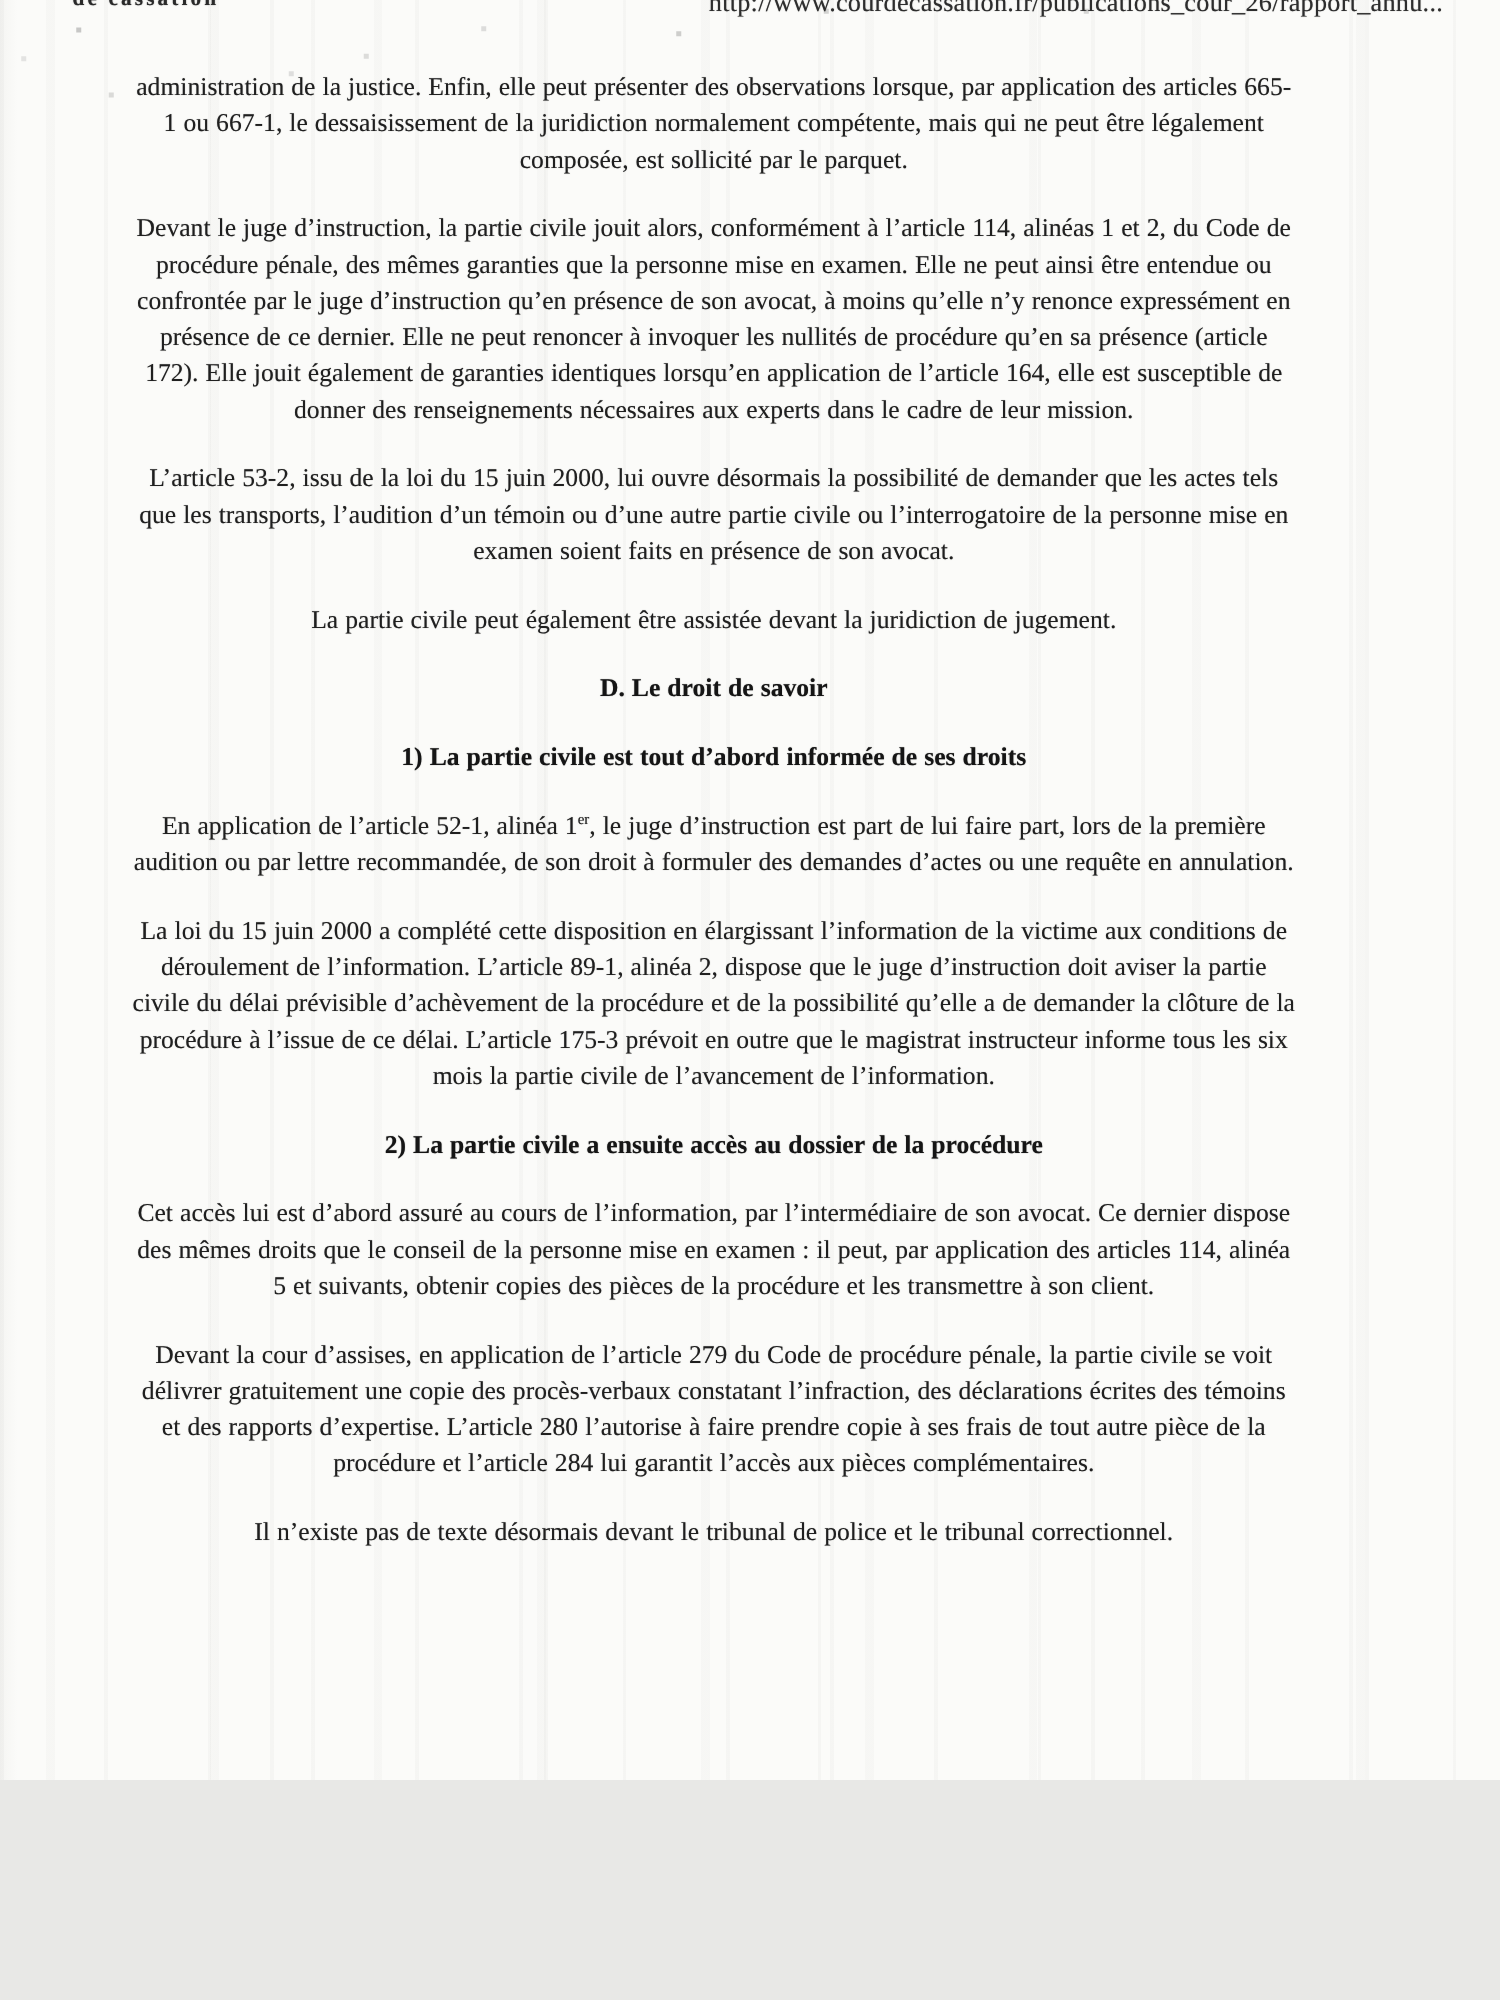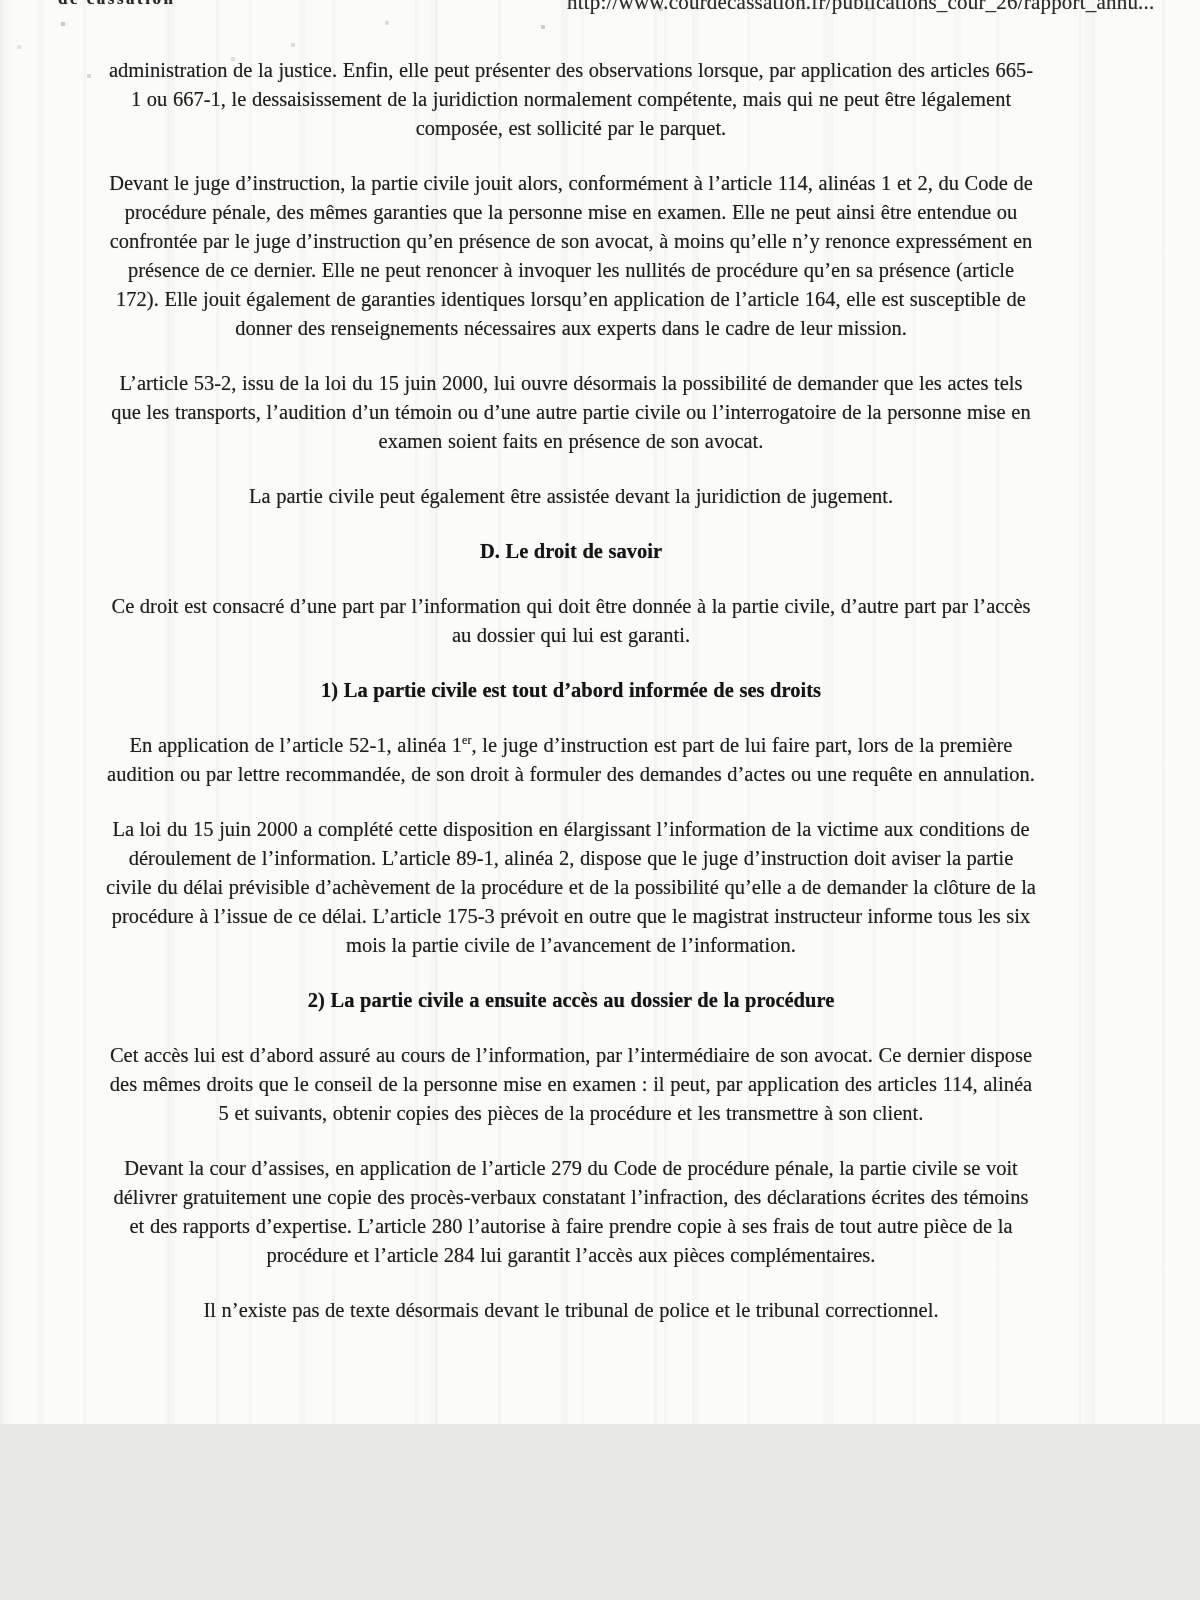--- a/index.html
+++ b/index.html
@@ -142,21 +142,20 @@
 
 
     <p>Devant le juge d’instruction, la partie civile jouit alors, conformément à l’article 114, alinéas 1 et 2, du Code de procédure pénale, des mêmes garanties que la personne mise en examen. Elle ne peut ainsi être entendue ou confrontée par le juge d’instruction qu’en présence de son avocat, à moins qu’elle n’y renonce expressément en présence de ce dernier. Elle ne peut renoncer à invoquer les nullités de procédure qu’en sa présence (article 172). Elle jouit également de garanties identiques lorsqu’en application de l’article 164, elle est susceptible de donner des renseignements nécessaires aux experts dans le cadre de leur mission.</p>
 
     <p>L’article 53-2, issu de la loi du 15 juin 2000, lui ouvre désormais la possibilité de demander que les actes tels que les transports, l’audition d’un témoin ou d’une autre partie civile ou l’interrogatoire de la personne mise en examen soient faits en présence de son avocat.</p>
 
     <p>La partie civile peut également être assistée devant la juridiction de jugement.</p>
 
     <h3>D. Le droit de savoir</h3>
 
-    <p>Ce droit est consacré d’une part par l’information qui doit être donnée à la partie civile, d’autre part par l’accès au dossier qui lui est garanti.</p>
 
     <h3>1) La partie civile est tout d’abord informée de ses droits</h3>
 
     <p><span>En application de l’article 52-1, alinéa 1</span><sup>er</sup><span>, le juge d’instruction est part de lui faire part, lors de la première audition ou par lettre recommandée, de son droit à formuler des demandes d’actes ou une requête en annulation.</span></p>
 
     <p>La loi du 15 juin 2000 a complété cette disposition en élargissant l’information de la victime aux conditions de déroulement de l’information. L’article 89-1, alinéa 2, dispose que le juge d’instruction doit aviser la partie civile du délai prévisible d’achèvement de la procédure et de la possibilité qu’elle a de demander la clôture de la procédure à l’issue de ce délai. L’article 175-3 prévoit en outre que le magistrat instructeur informe tous les six mois la partie civile de l’avancement de l’information.</p>
 
     <h3>2) La partie civile a ensuite accès au dossier de la procédure</h3>
 
     <p>Cet accès lui est d’abord assuré au cours de l’information, par l’intermédiaire de son avocat. Ce dernier dispose des mêmes droits que le conseil de la personne mise en examen : il peut, par application des articles 114, alinéa 5 et suivants, obtenir copies des pièces de la procédure et les transmettre à son client.</p>

